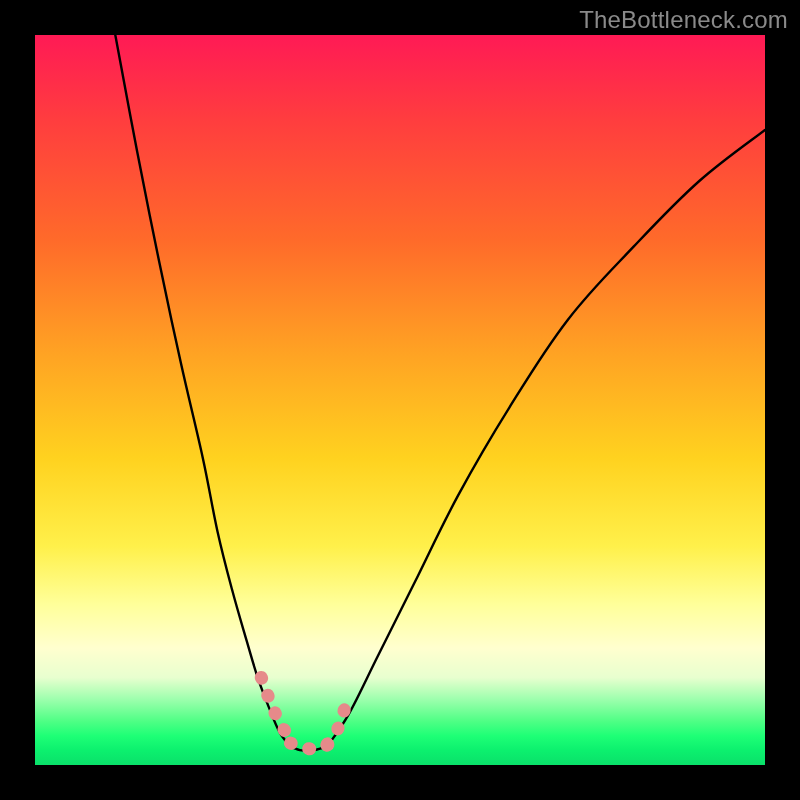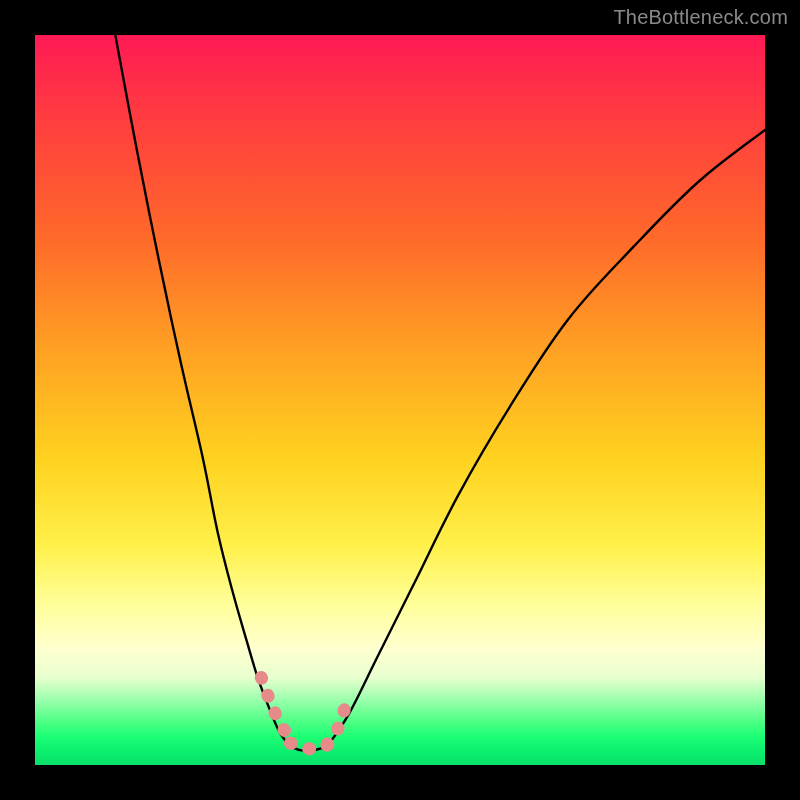--- a/index.html
+++ b/index.html
@@ -41,21 +41,21 @@
       #1eff76 96%,
       #0cf06e 98%,
       #0ae06a 100%
     );
   }
   .watermark {
     position: absolute;
     top: 6px;
     right: 12px;
     color: #8a8a8a;
-    font-size: 20px;
+    font-size: 24px;
     letter-spacing: 0.2px;
     font-weight: 500;
   }
   svg.curves {
     position: absolute;
     left: 0;
     top: 0;
     width: 730px;
     height: 730px;
   }

